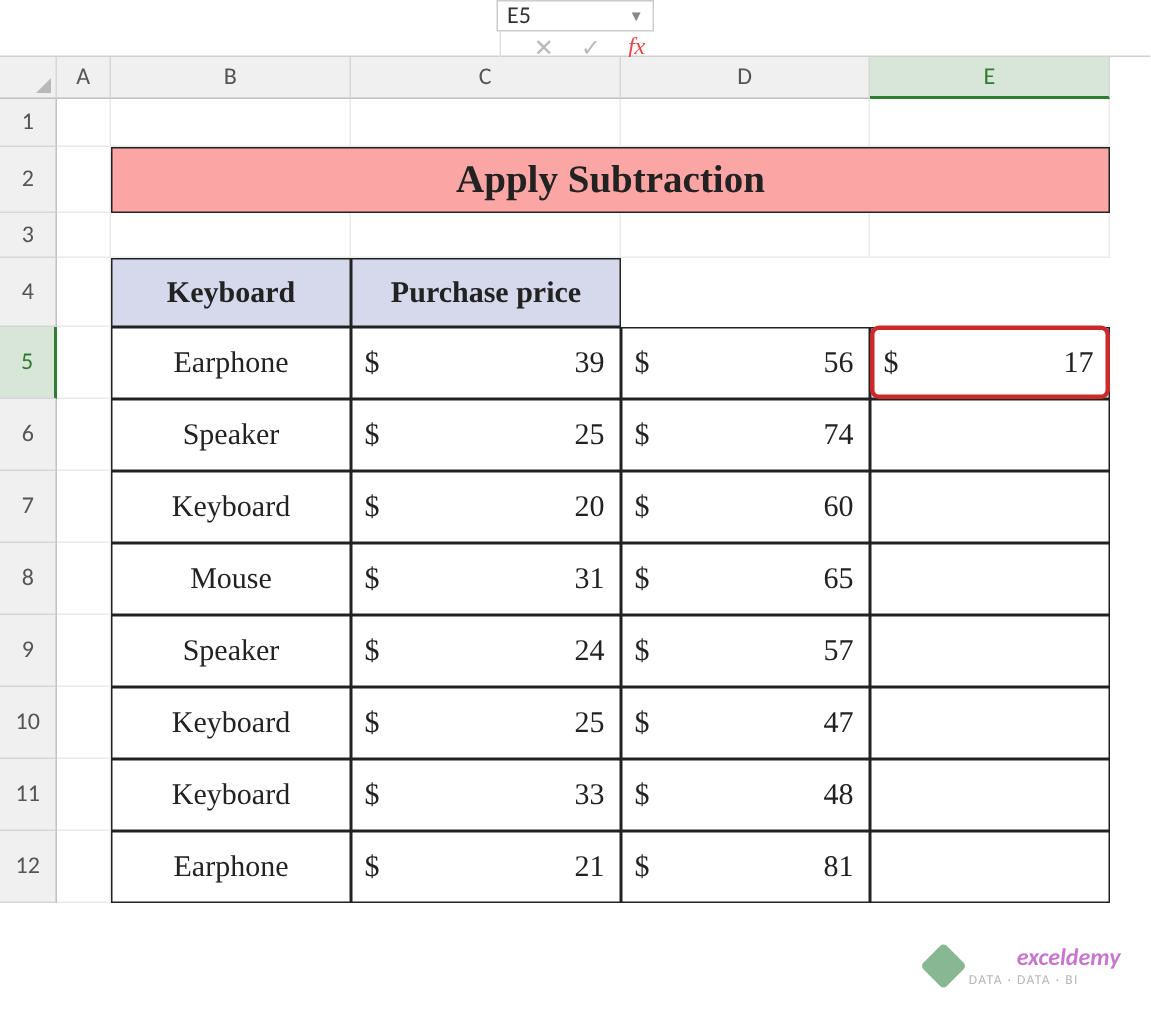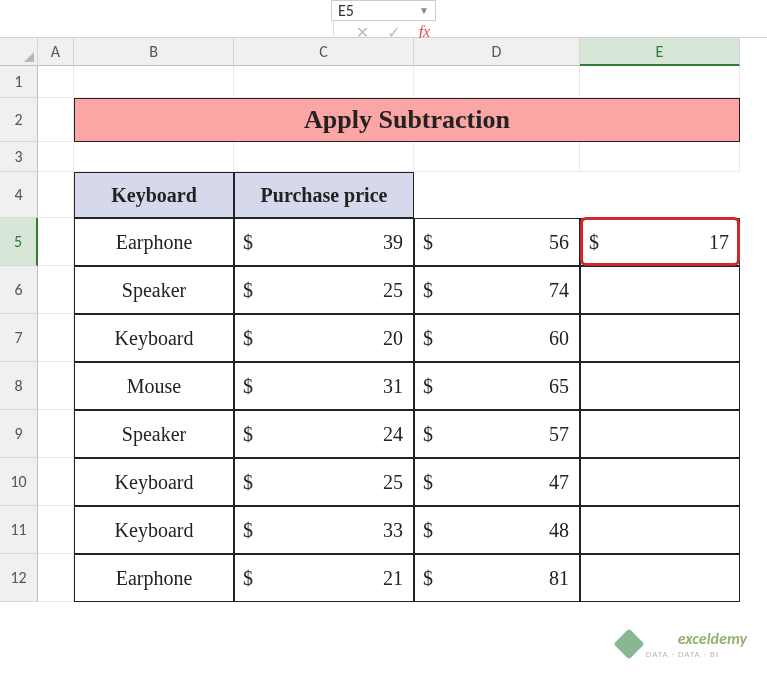--- a/index.html
+++ b/index.html
@@ -168,21 +168,21 @@
     gap:6px;
     opacity: 0.6;
     font-size: 14px;
   }
   .watermark .logo {
     width: 22px; height: 22px;
     background: #3a8a4a;
     transform: rotate(45deg);
     border-radius: 3px;
   }
-  .watermark .txt .l1 { font-weight:600; color:#4d7c0f; font-size:16px; font-style:italic;margin-left:32px; }
+  .watermark .txt .l1 { font-weight:600; color:#a21caf; font-size:16px; font-style:italic;margin-left:32px; }
   .watermark .txt .l2 { font-size:9px; color:#888; letter-spacing:1px; }
 </style>
 </head>
 <body>
 
 <div class="formula-bar">
   <div class="name-box">
     <span>E5</span>
     <span class="dd">▼</span>
   </div>

